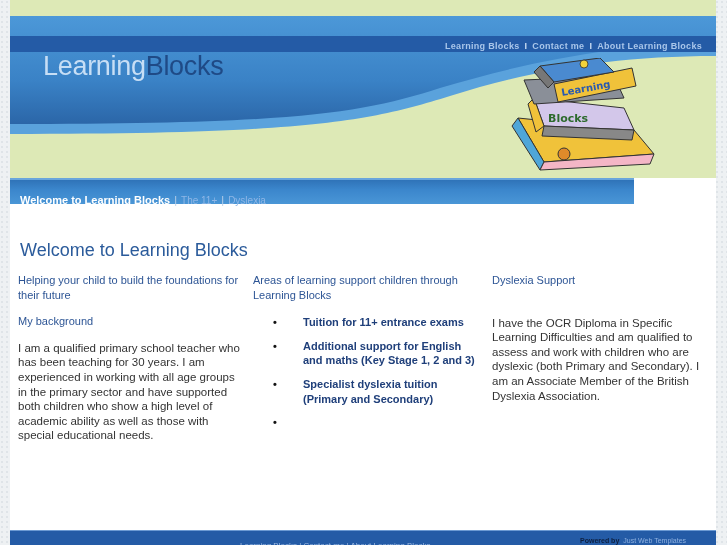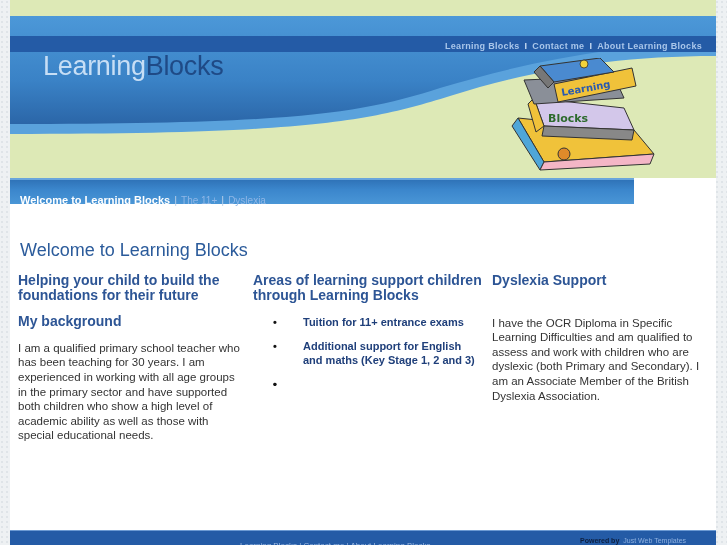--- a/index.html
+++ b/index.html
@@ -57,21 +57,21 @@
   .navitems .nav-sep { color:#b8cfe9; margin:0 4px; font-weight:normal; }
   
   .title {
     position:absolute; left:10px; top:240px;
     font-size:18px; color:#2b5b9b;
   }
   .col { position:absolute; top:273px; font-size:11.5px; color:#333; line-height:14.6px; }
   .col1 { left:8px; width:225px; }
   .col2 { left:243px; width:230px; }
   .col3 { left:482px; width:222px; }
-  .subhead { color:#2d5595; font-weight:bold; font-size:14px; line-height:14.6px; margin:0; }
+  .subhead { color:#2d5595; font-weight:normal; font-size:11px; line-height:14.6px; margin:0; }
   p { margin:0; }
   .col1 .p1 { margin-top:14px; }
   .col1 .sh2 { margin-top:12px; }
   .col1 .p2 { margin-top:12px; }
   .col2 ul { list-style:none; margin:13px 0 0 0; padding:0; }
   .col2 li { position:relative; padding-left:50px; color:#1f3f7a; font-weight:bold; font-size:11px; line-height:14.6px; margin-bottom:9px; }
   .col2 li .bullet { position:absolute; left:20px; top:0; color:#111; }
   .col3 .p3 { margin-top:28px; }
   
   .footer {
@@ -153,21 +153,21 @@
     <h3 class="subhead">Helping your child to build the foundations for their future</h3>
     <h3 class="subhead sh2">My background</h3>
     <p class="p2">I am a qualified primary school teacher who has been teaching for 30 years. I am experienced in working with all age groups in the primary sector and have supported both children who show a high level of academic ability as well as those with special educational needs.</p>
   </div>
 
   <div class="col col2">
     <h3 class="subhead">Areas of learning support children through Learning Blocks</h3>
     <ul>
       <li><span class="bullet">•</span><span>Tuition for 11+ entrance exams</span></li>
       <li><span class="bullet">•</span><span>Additional support for English and maths (Key Stage 1, 2 and 3)</span></li>
-      <li><span class="bullet">•</span></li>
+      <li><span class="bullet">•</span><span>Specialist dyslexia tuition (Primary and Secondary)</span></li>
       <li><span class="bullet">•</span></li>
     </ul>
   </div>
 
   <div class="col col3">
     <h3 class="subhead">Dyslexia Support</h3>
     <p class="p3">I have the OCR Diploma in Specific Learning Difficulties and am qualified to assess and work with children who are dyslexic (both Primary and Secondary). I am an Associate Member of the British Dyslexia Association.</p>
   </div>
 
   <div class="footer">

